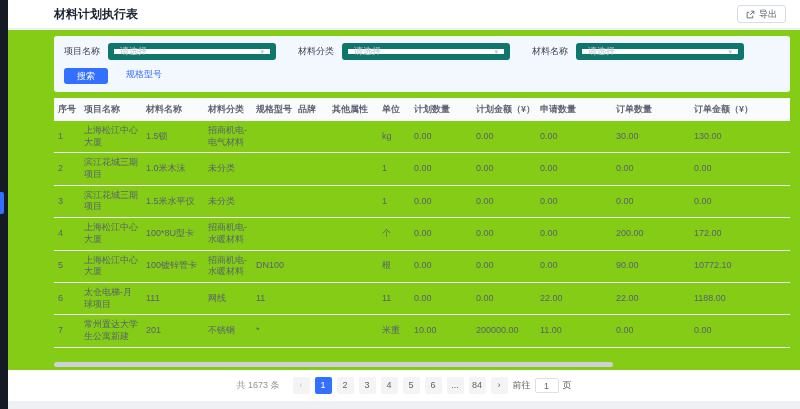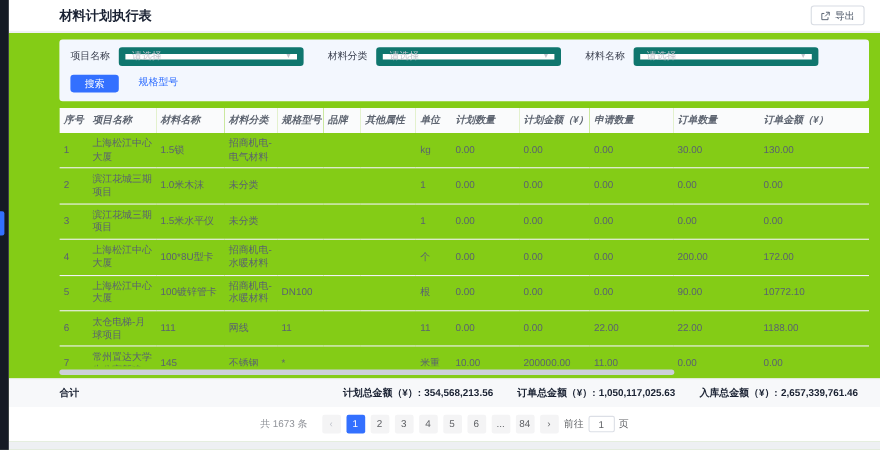--- a/index.html
+++ b/index.html
@@ -34,21 +34,21 @@
   .select-box { width: 168px; height: 17px; background: #fff; border: 6px solid #0f766e; border-radius: 3px; display: flex; align-items: center; justify-content: space-between; padding: 0 6px; cursor: pointer; }
   .select-placeholder { font-size: 9px; color: #c0c4cc; }
   .chevron-down-icon { font-size: 7px; color: #c0c4cc; line-height: 1; }
   .actions-row { margin-top: 8px; display: flex; align-items: flex-start; }
   .search-btn { height: 16px; padding: 0 13px; background: #3370ff; color: #fff; border: none; border-radius: 3px; font-size: 9px; cursor: pointer; }
   .clear-link { margin-left: 18px; font-size: 9px; color: #3370ff; cursor: pointer; }
 
   
   .table-wrap { margin: 6px 10px 0 46px; flex: 1; min-height: 0; overflow: hidden; }
   table { width: 100%; border-collapse: collapse; table-layout: fixed; }
-  th { background: #fafbfc; font-size: 9px; font-weight: 700; color: #5f6672; text-align: left; padding: 5px 4px; white-space: nowrap; overflow: hidden; font-style: italic; }
+  th { background: #fafbfc; font-size: 9px; font-weight: 700; color: #5f6672; text-align: left; padding: 5px 4px; white-space: nowrap; overflow: hidden; }
   td { font-size: 9px; color: #5a6270; padding: 4px; border-bottom: 1px solid #f0f2f5; line-height: 1.3; word-break: break-all; vertical-align: middle; }
   th:nth-child(1)  { width: 26px; }
   th:nth-child(2)  { width: 62px; }
   th:nth-child(3)  { width: 62px; }
   th:nth-child(4)  { width: 48px; }
   th:nth-child(5)  { width: 42px; }
   th:nth-child(6)  { width: 34px; }
   th:nth-child(7)  { width: 50px; }
   th:nth-child(8)  { width: 32px; }
   th:nth-child(9)  { width: 62px; }
@@ -240,54 +240,40 @@
                 <td>11</td>
                 <td>0.00</td>
                 <td>0.00</td>
                 <td>22.00</td>
                 <td>22.00</td>
                 <td>1188.00</td>
               </tr>
               <tr>
                 <td>7</td>
                 <td>常州置达大学生公寓新建</td>
-                <td>145</td>
+                <td>201</td>
                 <td>不锈钢</td>
                 <td>*</td>
                 <td></td>
                 <td></td>
                 <td>米重</td>
                 <td>10.00</td>
                 <td>200000.00</td>
                 <td>11.00</td>
                 <td>0.00</td>
                 <td>0.00</td>
               </tr>
             </tbody>
         </table>
       </div>
 
       <div class="hscroll">
         <div class="hscroll-thumb"></div>
       </div>
 
-      <div class="summary">
-        <span class="summary-total-label">合计</span>
-        <div class="summary-items">
-          <span class="summary-item">
-            <span class="lbl">计划总金额（¥）:</span><span class="val">354,568,213.56</span>
-          </span>
-          <span class="summary-item">
-            <span class="lbl">订单总金额（¥）:</span><span class="val">1,050,117,025.63</span>
-          </span>
-          <span class="summary-item">
-            <span class="lbl">入库总金额（¥）:</span><span class="val">2,657,339,761.46</span>
-          </span>
-        </div>
-      </div>
 
       <div class="pagination">
         <span class="pg-total">共 1673 条</span>
         <button class="pg-btn prev">‹</button>
         <span style="display:flex; gap:5px;">
             <button class="pg-btn active">1</button>
             <button class="pg-btn">2</button>
             <button class="pg-btn">3</button>
             <button class="pg-btn">4</button>
             <button class="pg-btn">5</button>

